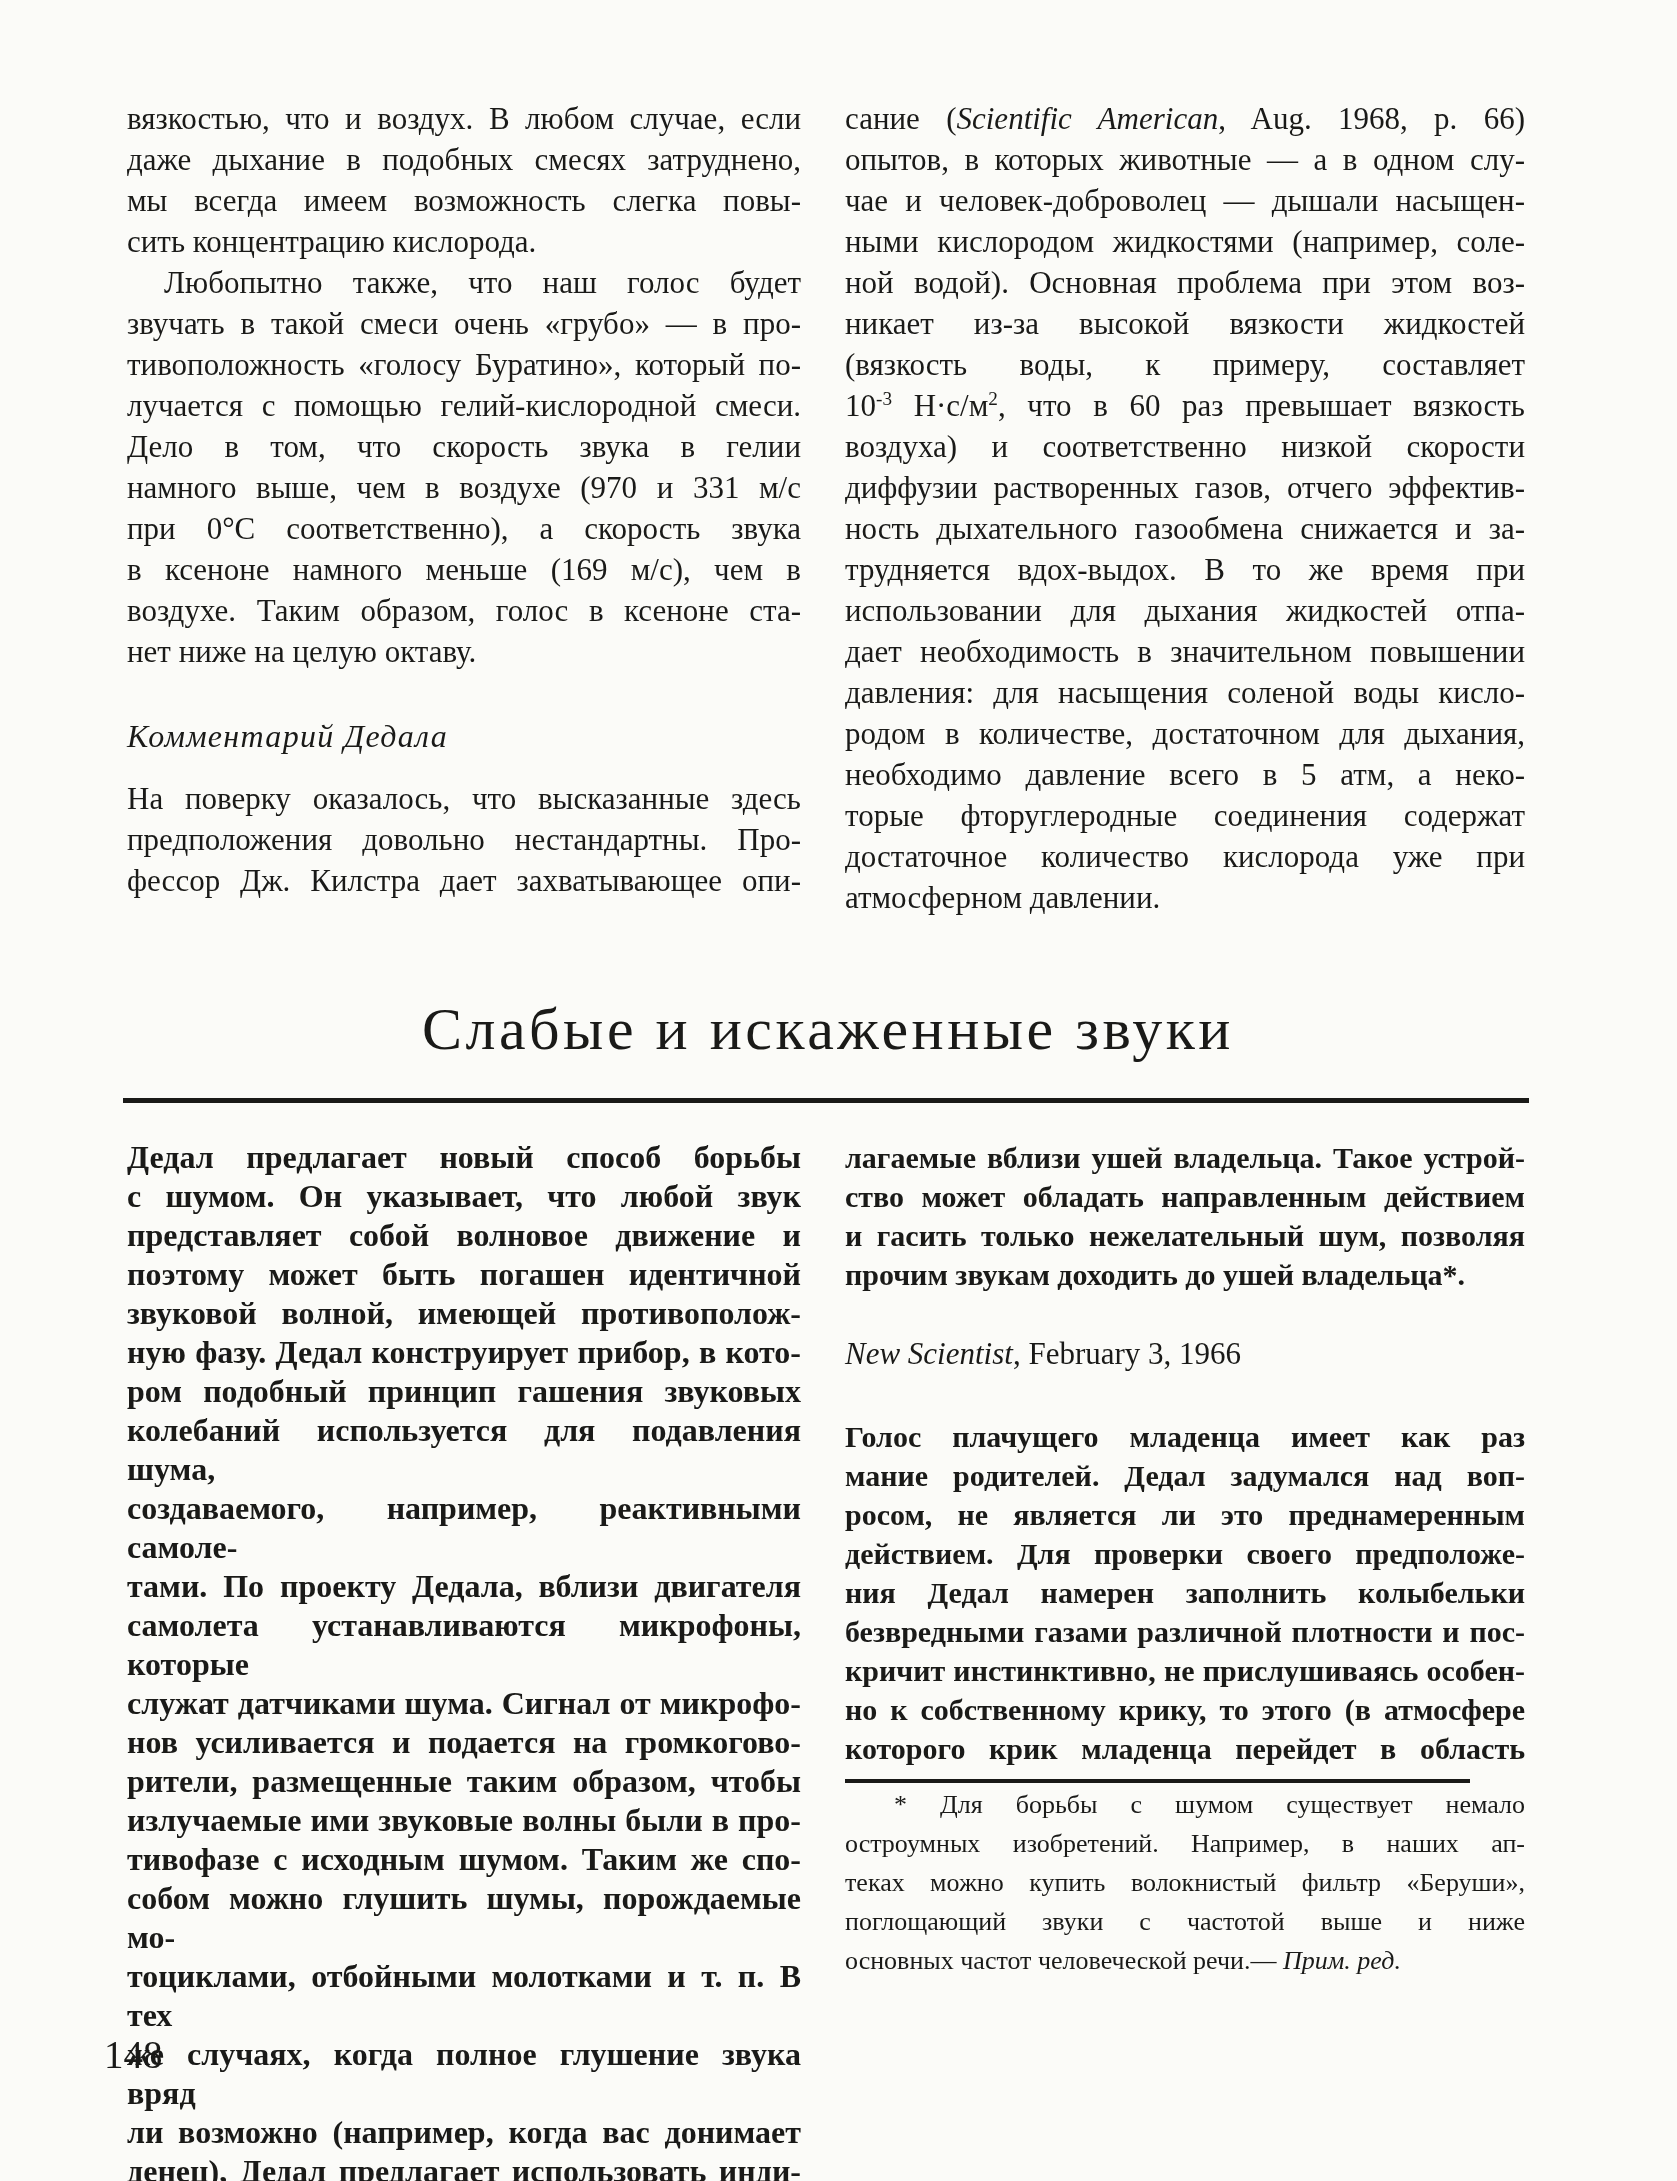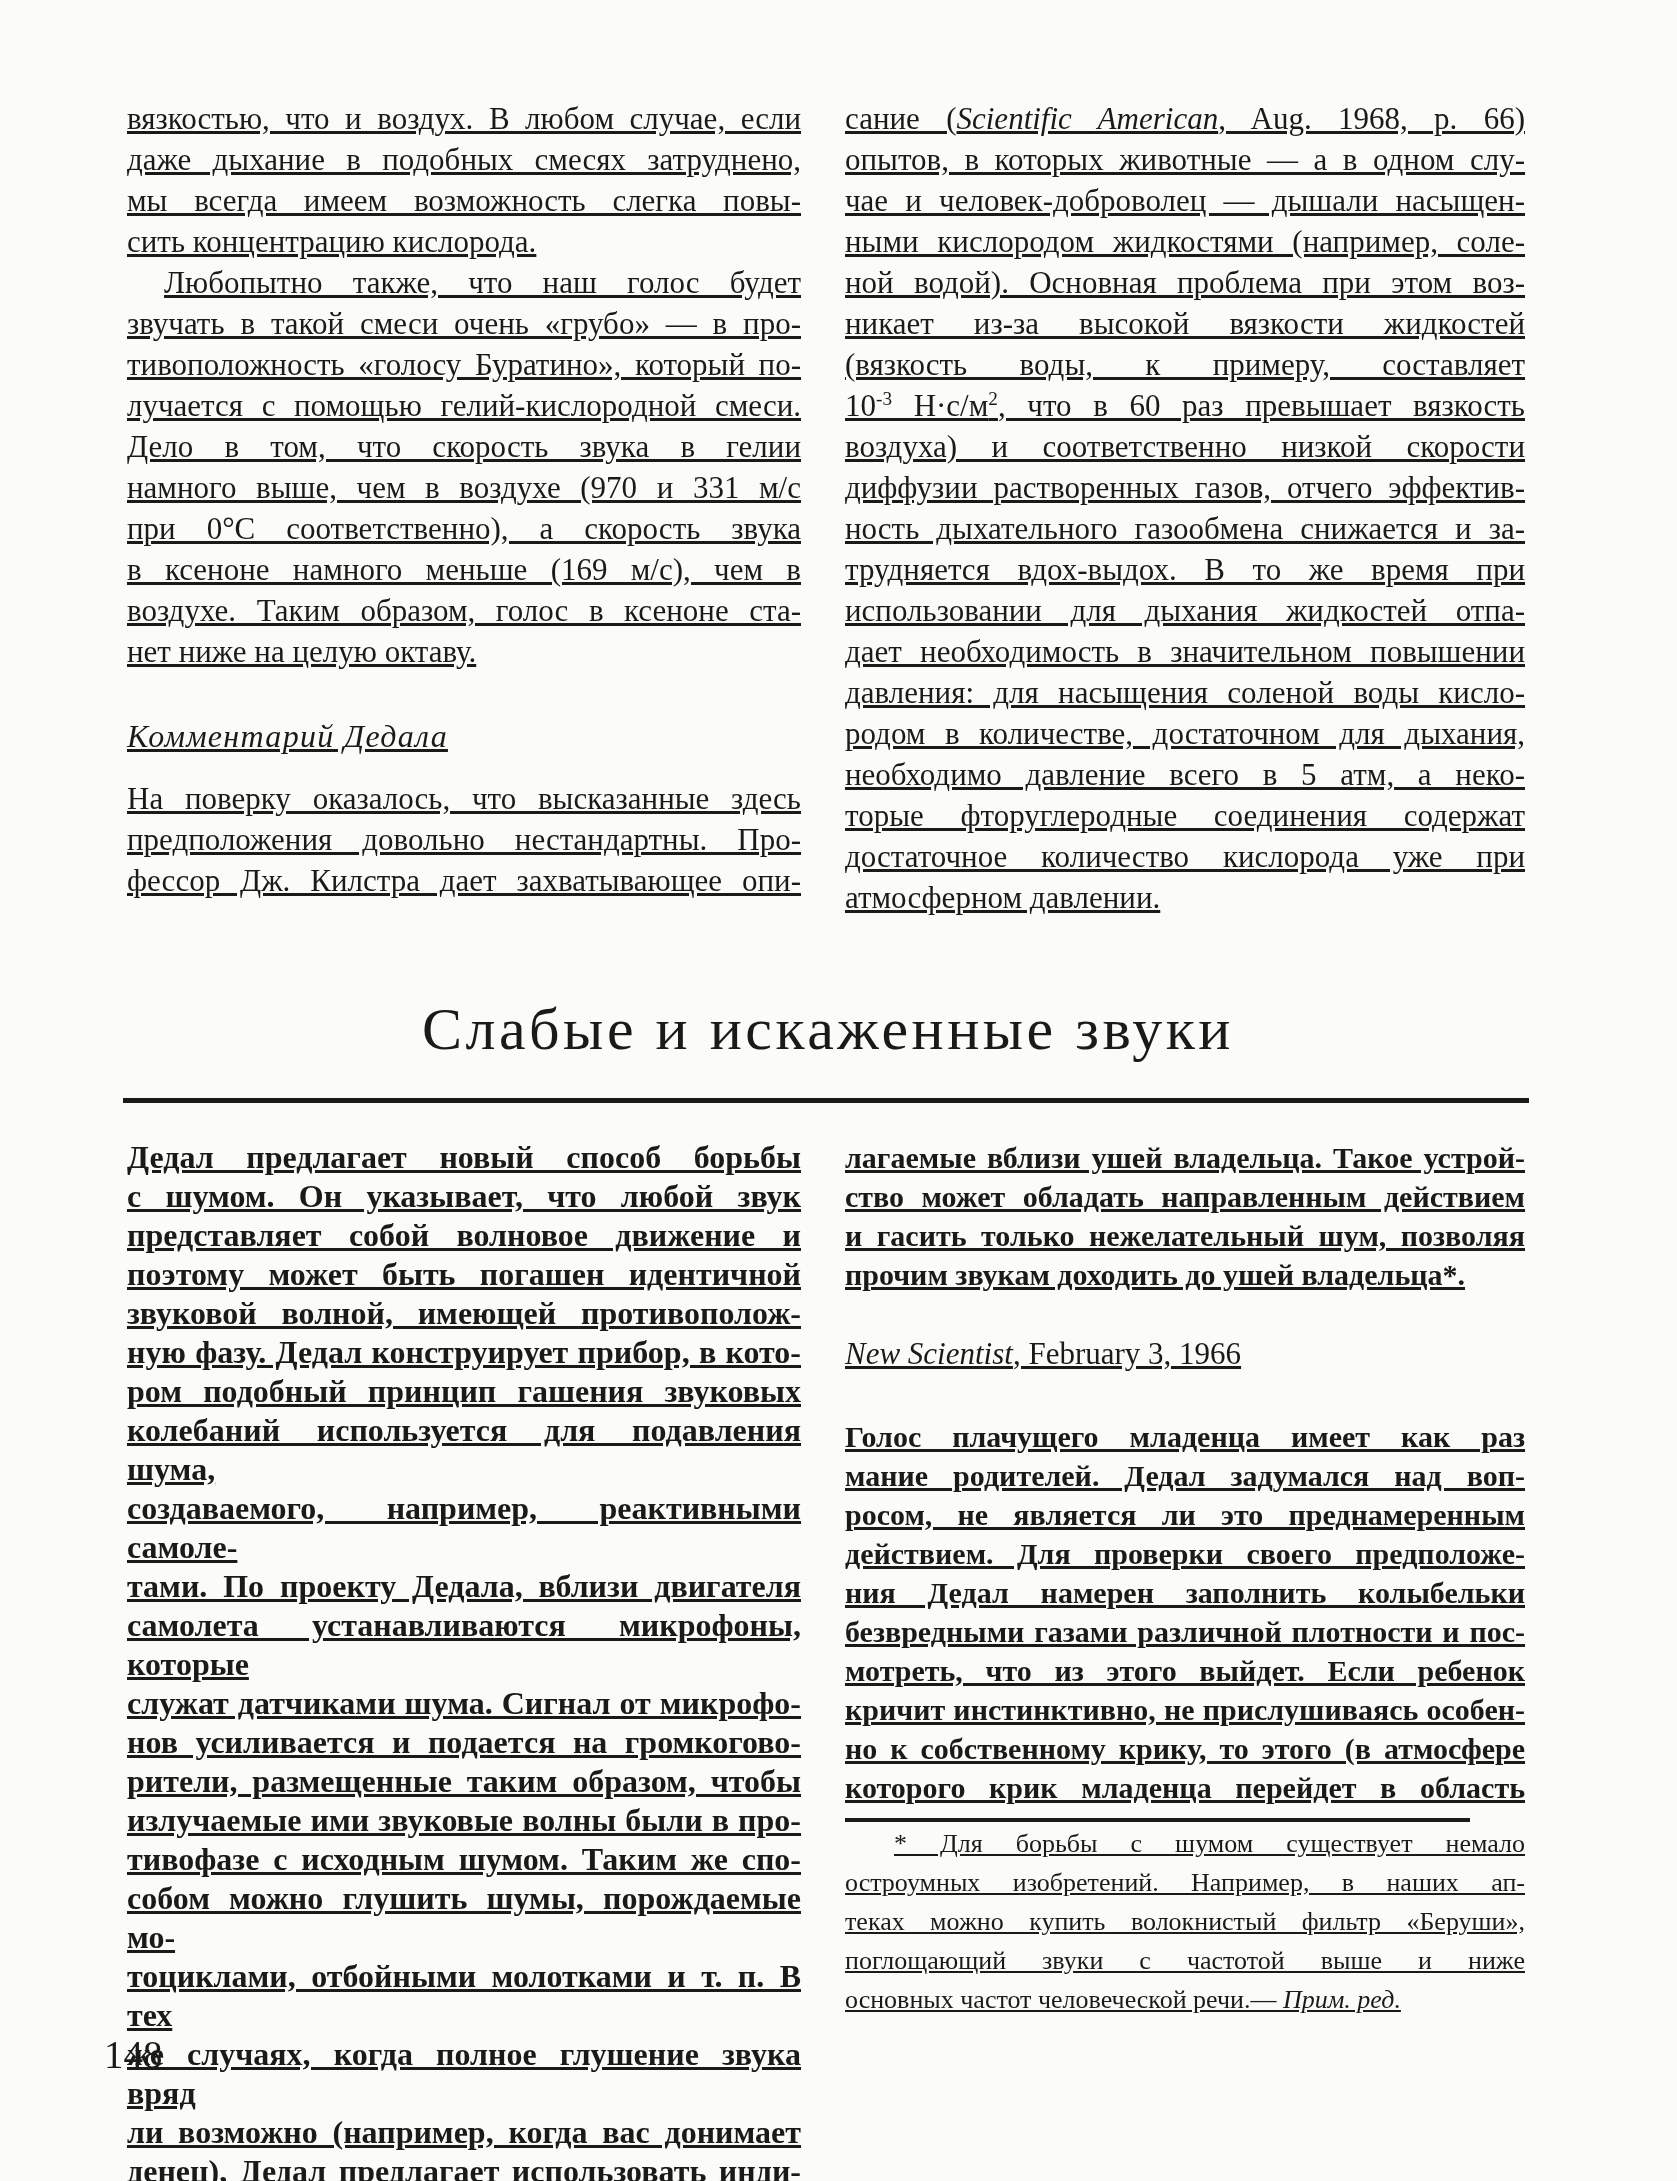--- a/index.html
+++ b/index.html
@@ -8,21 +8,21 @@
   }
   html,body{margin:0;padding:0;background:#e8e8e6;}
   .page{
     position:relative;
     width:1677px;height:2181px;
     background:var(--paper);
     color:var(--ink);
     font-family:"Liberation Serif","DejaVu Serif",serif;
     overflow:hidden;
   }
-  .col{position:absolute;text-decoration:underline;}
+  .col{position:absolute;}
   .col-top-left {left:127px;top:98px;width:674px;font-size:31px;line-height:41px;}
   .col-top-right{left:845px;top:98px;width:680px;font-size:31px;line-height:41px;}
   .col-bottom-left {left:127px;top:1138px;width:674px;font-size:32px;line-height:39px;}
   .col-bottom-right{left:845px;top:1138px;width:680px;font-size:30px;line-height:39px;}
   .para{margin:0;}
   .para.bold .line{font-weight:700;}
   .line{
     text-align:justify;
     text-align-last:justify;
     white-space:normal;
@@ -185,21 +185,20 @@
       </div>
     <div class="source-line"><span class="italic">New Scientist</span><span>, February 3, 1966</span></div>
     <div>
         <div class="para bold">
           <div class="line">Голос плачущего младенца имеет как раз</div>
           <div class="line">мание родителей. Дедал задумался над воп-</div>
           <div class="line">росом, не является ли это преднамеренным</div>
           <div class="line">действием. Для проверки своего предположе-</div>
           <div class="line">ния Дедал намерен заполнить колыбельки</div>
           <div class="line">безвредными газами различной плотности и пос-</div>
-          <div class="line">мотреть, что из этого выйдет. Если ребенок</div>
           <div class="line">кричит инстинктивно, не прислушиваясь особен-</div>
           <div class="line">но к собственному крику, то этого (в атмосфере</div>
           <div class="line">которого крик младенца перейдет в область</div>
         </div>
       </div>
     <div class="footnote-rule"></div>
     <div class="footnote">
         <div class="para">
           <div class="line indent">* Для борьбы с шумом существует немало</div>
           <div class="line">остроумных изобретений. Например, в наших ап-</div>

